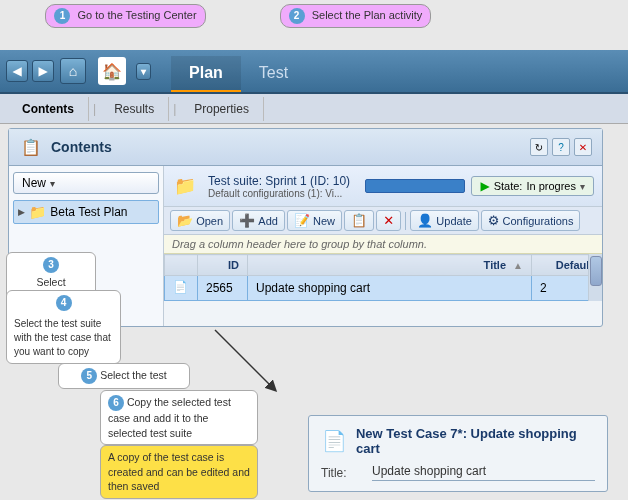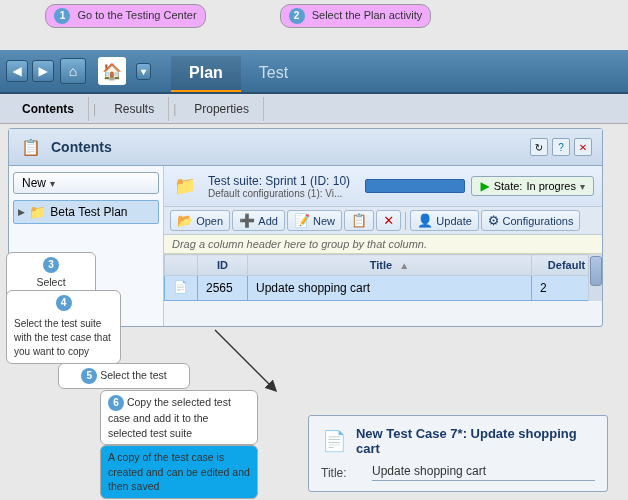--- a/index.html
+++ b/index.html
@@ -376,21 +376,21 @@
     
     .data-table {
       width: 100%;
       border-collapse: collapse;
       font-size: 12px;
     }
     .data-table th {
       background: linear-gradient(to bottom, #e0e8f4 0%, #d0dcea 100%);
       border: 1px solid #c0ccd8;
       padding: 4px 8px;
-      text-align: center;
+      text-align: right;
       color: #1a3a6a;
       font-weight: bold;
       font-size: 11px;
     }
     .data-table td {
       border: 1px solid #d0dcea;
       padding: 4px 8px;
     }
     .data-table tr.selected td {
       background: #c8e0f8;
@@ -682,21 +682,21 @@
 </div>
 
 <div style="position:absolute; left:100px; top:390px;">
   <div class="ann-box" style="width:158px; text-align:left;">
     <span class="ann-num-circle">6</span>
     <span>Copy the selected test case and add it to the selected test suite</span>
   </div>
 </div>
 
 <div style="position:absolute; left:100px; top:445px;">
-  <div class="ann-box" style="width:158px; background:#0ea5e9; text-align:left;">
+  <div class="ann-box" style="width:158px; background:#fde047; text-align:left;">
     <span>A copy of the test case is created and can be edited and then saved</span>
   </div>
 </div>
 
 <svg style="position:absolute; bottom:100px; left:175px; width:120px; height:80px; overflow:visible;">
   <path d="M 40 10 Q 80 50 100 70" stroke="#333" stroke-width="1.5" fill="none" marker-end="url(#arrowhead)"></path>
   <defs>
     <marker id="arrowhead" markerWidth="8" markerHeight="8" refX="6" refY="4" orient="auto">
       <path d="M 0 0 L 8 4 L 0 8 z" fill="#333"></path>
     </marker>

